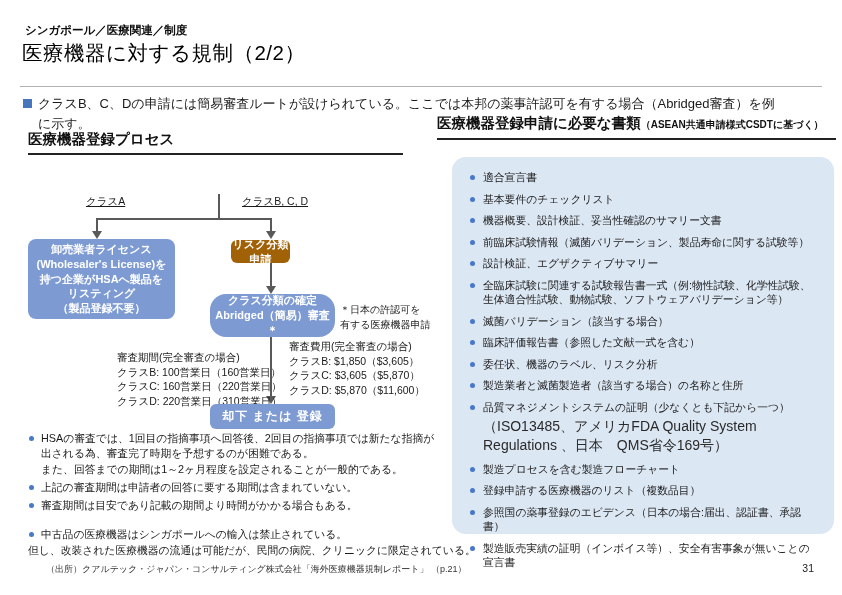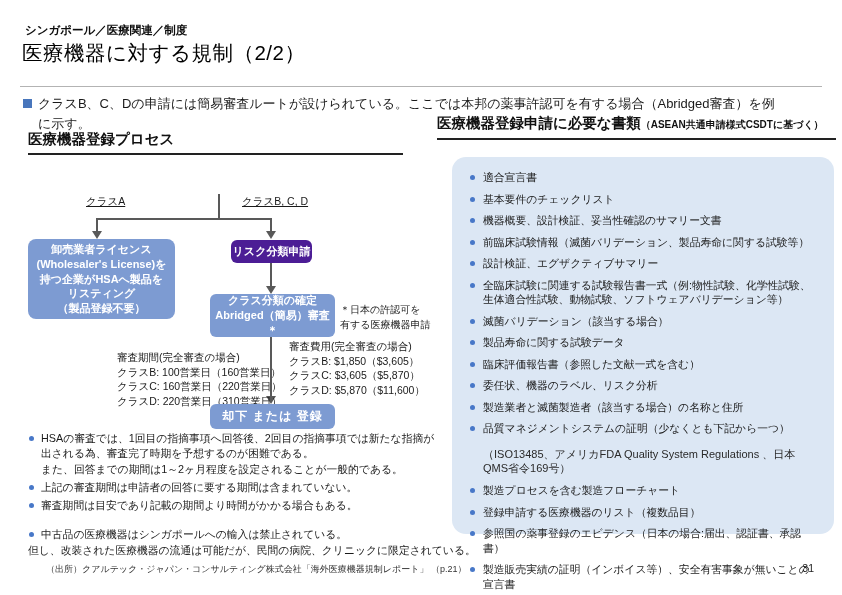--- a/index.html
+++ b/index.html
@@ -20,22 +20,22 @@
   .flow-title{position:absolute;left:28px;top:130px;width:375px;font-size:14.5px;font-weight:bold;
     padding-bottom:4px;border-bottom:2px solid #222;}
   .docs-title{position:absolute;left:437px;top:114px;width:399px;padding-bottom:5px;border-bottom:2px solid #222;}
   .docs-title .t-main{font-size:14.5px;font-weight:bold;}
   .docs-title .t-paren{font-size:10px;font-weight:bold;}
   
   .fc-box{position:absolute;display:flex;align-items:center;justify-content:center;text-align:center;
     color:#fff;font-weight:bold;border-radius:6px;line-height:1.35;}
   .fc-hsa{left:158px;top:163px;width:122px;height:31px;background:#6B8CC4;font-size:11px;}
   .fc-wholesaler{left:28px;top:239px;width:147px;height:80px;background:#7D9BD2;font-size:11px;border-radius:8px;}
-  .fc-risk{left:231px;top:240px;width:81px;height:23px;background:#4c1d95;font-size:11px;text-align:center;}
-  .fc-class{left:210px;top:294px;width:125px;height:43px;background:#7D9BD2;font-size:11px;}
+  .fc-risk{left:231px;top:240px;width:59px;height:23px;background:#a16207;font-size:11px;text-align:center;}
+  .fc-class{left:210px;top:294px;width:125px;height:43px;background:#7D9BD2;font-size:11px;border-radius:16px;}
   .fc-result{left:210px;top:404px;width:125px;height:25px;background:#7D9BD2;font-size:12px;letter-spacing:1px;}
   .fc-label{position:absolute;font-size:10.5px;color:#1a1a1a;text-decoration:underline;}
   .lbl-a{left:86px;top:195px;}
   .lbl-bcd{left:242px;top:195px;}
   .fc-note{position:absolute;left:340px;top:303px;font-size:10px;color:#1a1a1a;line-height:1.45;}
   .fc-period{position:absolute;left:117px;top:350px;font-size:10.5px;color:#1a1a1a;line-height:1.4;}
   .fc-fee{position:absolute;left:289px;top:339px;font-size:10.5px;color:#1a1a1a;line-height:1.4;}
   .line{position:absolute;background:#595959;}
   .arrowhead{position:absolute;width:0;height:0;border-left:5px solid transparent;
     border-right:5px solid transparent;border-top:8px solid #595959;}
@@ -47,21 +47,21 @@
   .used-bullet{position:absolute;left:28px;top:527px;width:440px;}
   .used-followup{position:absolute;left:28px;top:544px;width:460px;font-size:10.8px;color:#1a1a1a;white-space:nowrap;}
   .source{position:absolute;left:46px;top:563px;font-size:9px;color:#333;}
   .page-number{position:absolute;right:28px;top:562px;font-size:10.5px;color:#222;}
   
   .docs-panel{position:absolute;left:452px;top:157px;width:382px;height:377px;background:#DCE7F4;
     border-radius:14px;padding:13px 14px 8px 14px;box-sizing:border-box;}
   ul.docs{list-style:none;margin:0;padding:0;}
   ul.docs li{position:relative;padding-left:17px;font-size:10.8px;line-height:1.33;color:#1a1a1a;margin-bottom:7.2px;}
   ul.docs li::before{content:"";position:absolute;left:4px;top:5px;width:5px;height:5px;border-radius:50%;background:#4878C8;}
-  .subnote{font-size:11px;color:#2a2a2a;margin-top:11px;}
+  .subnote{font-size:14px;color:#2a2a2a;margin-top:3px;}
 </style>
 </head>
 <body>
 
 <div class="page">
 
   <div class="eyebrow">シンガポール／医療関連／制度</div>
   <div class="main-title">医療機器に対する規制（2/2）</div>
   <div class="header-rule"></div>
 
@@ -136,21 +136,20 @@
 
   <div class="docs-panel">
     <ul class="docs">
       <li>適合宣言書</li>
       <li>基本要件のチェックリスト</li>
       <li>機器概要、設計検証、妥当性確認のサマリー文書</li>
       <li>前臨床試験情報（滅菌バリデーション、製品寿命に関する試験等）</li>
       <li>設計検証、エグザクティブサマリー</li>
       <li>全臨床試験に関連する試験報告書一式（例:物性試験、化学性試験、生体適合性試験、動物試験、ソフトウェアバリデーション等）</li>
       <li>滅菌バリデーション（該当する場合）</li>
-      <li>製品寿命に関する試験データ</li>
       <li>臨床評価報告書（参照した文献一式を含む）</li>
       <li>委任状、機器のラベル、リスク分析</li>
       <li>製造業者と滅菌製造者（該当する場合）の名称と住所</li>
       <li>
         <span>品質マネジメントシステムの証明（少なくとも下記から一つ）</span>
         <div class="subnote">（ISO13485、アメリカFDA Quality System Regulations 、日本　QMS省令169号）</div>
       </li>
       <li>製造プロセスを含む製造フローチャート</li>
       <li>登録申請する医療機器のリスト（複数品目）</li>
       <li>参照国の薬事登録のエビデンス（日本の場合:届出、認証書、承認書）</li>

